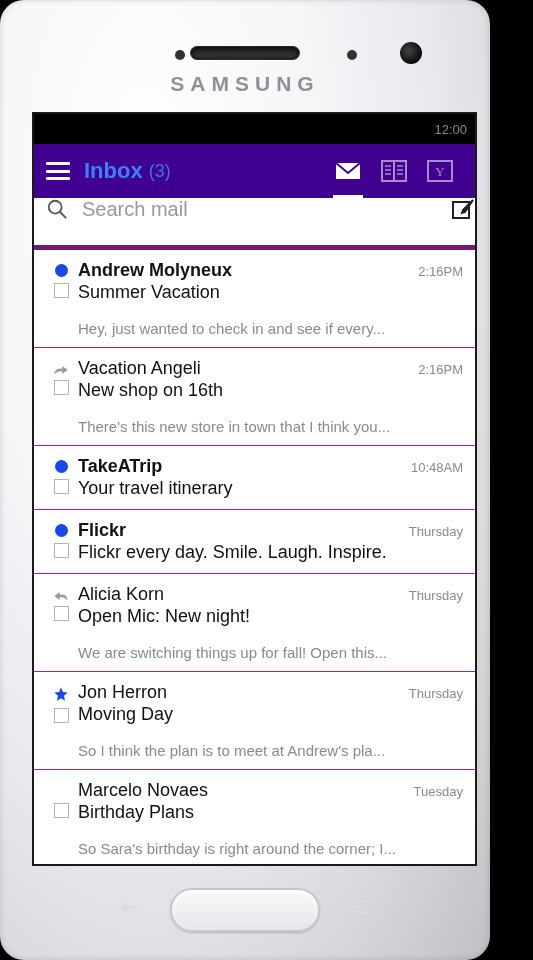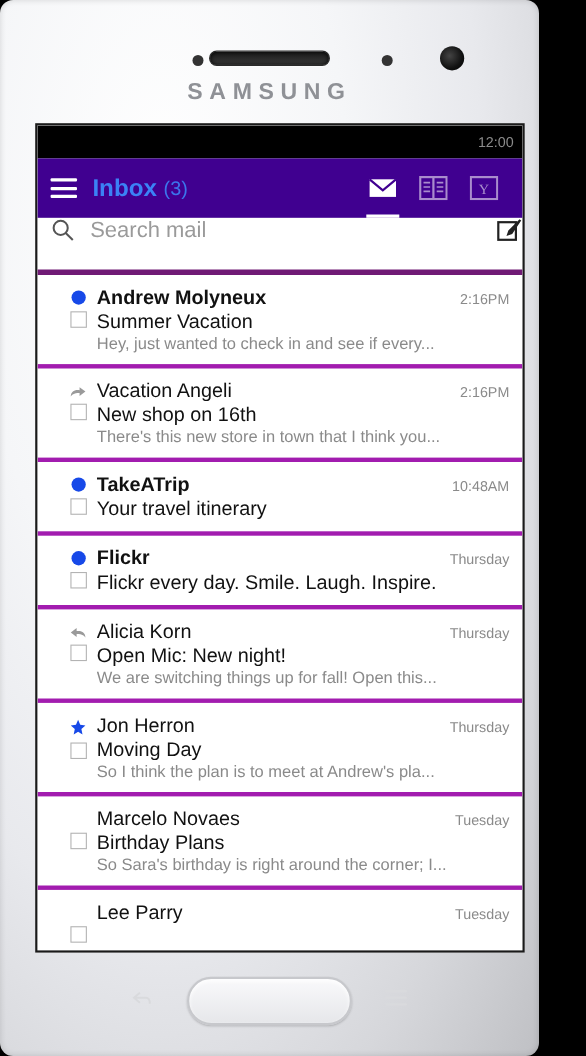--- a/index.html
+++ b/index.html
@@ -4,21 +4,21 @@
 <style>
   * { box-sizing: border-box; margin: 0; padding: 0; }
   html, body { width: 533px; height: 960px; background: #000; font-family: -apple-system, "Helvetica Neue", Arial, sans-serif; }
 
   
   .phone {
     position: relative;
     width: 490px;
     height: 960px;
     background: radial-gradient(ellipse at 30% 20%, #ffffff 0%, #f5f6f8 35%, #e8e9ed 60%, #d6d7db 80%, #bfc0c4 100%);
-    border-radius: 12px;
+    border-radius: 24px;
     box-shadow: inset 0 0 6px rgba(0,0,0,0.15);
   }
   .speaker {
     position: absolute; top: 46px; left: 50%; transform: translateX(-50%);
     width: 110px; height: 14px; border-radius: 8px;
     background: linear-gradient(#1a1a1a,#3a3a3a);
     border: 1px solid #2a2a2a;
     box-shadow: inset 0 0 4px #000, 0 1px 1px rgba(255,255,255,0.6);
   }
   .sensor-left { position:absolute; top:50px; left:175px; width:10px; height:10px; border-radius:50%; background:#333;}
@@ -77,39 +77,39 @@
   }
   .search-row .mag{width:22px;height:22px;margin-right:14px;}
   .search-row .mag svg{width:100%;height:100%;stroke:#555;fill:none;stroke-width:2;}
   .search-placeholder{flex:1; color:#9a9a9a; font-size:20px;}
   .compose{width:24px;height:24px;}
   .compose svg{width:100%;height:100%;stroke:#222;fill:none;stroke-width:2;}
 
   
   .mail-list{height:calc(100% - 30px - 54px - 52px); overflow:hidden;}
   .mail-item{
-    display:flex; padding:10px 12px 10px 20px;
-    border-bottom:4px solid #a21caf;
+    display:flex; padding:10px 12px 10px 10px;
+    border-bottom:1px solid #a21caf;
     justify-content:center;
   }
   .mail-left{width:34px; display:flex; flex-direction:column; align-items:center; gap:6px; padding-top:4px;}
   .unread-dot{width:13px;height:13px;border-radius:50%;background:#1749e8;}
   .star{width:16px;height:16px;}
   .star svg{width:100%;height:100%;fill:#1749e8;}
   .arrow-fwd, .arrow-reply{width:16px;height:12px;}
   .arrow-fwd svg, .arrow-reply svg{width:100%;height:100%;fill:#9a9a9a;}
   .indicator-spacer{width:13px;height:13px;}
   .checkbox{width:15px;height:15px;border:1px solid #b3b3b3;background:#fff;}
   .mail-body{flex:1; min-width:0;}
   .mail-top{display:flex; align-items:baseline; gap:8px;}
   .sender{font-size:18px; color:#111; white-space:nowrap; overflow:hidden; text-overflow:ellipsis;}
   .sender.bold{font-weight:700;}
   .time{margin-left:auto; font-size:13px; color:#8a8a8a; white-space:nowrap;}
   .subject{font-size:18px; color:#111; margin-top:1px; white-space:nowrap; overflow:hidden; text-overflow:ellipsis;}
-  .preview{font-size:15px; color:#8a8a8a; margin-top:1px; white-space:nowrap; overflow:hidden; text-overflow:ellipsis;}
+  .preview{font-size:15px; color:#8a8a8a; margin-top:17px; white-space:nowrap; overflow:hidden; text-overflow:ellipsis;}
 </style>
 </head>
 <body>
 
 <div class="phone">
   <div class="speaker"></div>
   <div class="sensor-left"></div>
   <div class="sensor-right"></div>
   <div class="front-cam"></div>
   <div class="brand">SAMSUNG</div>

